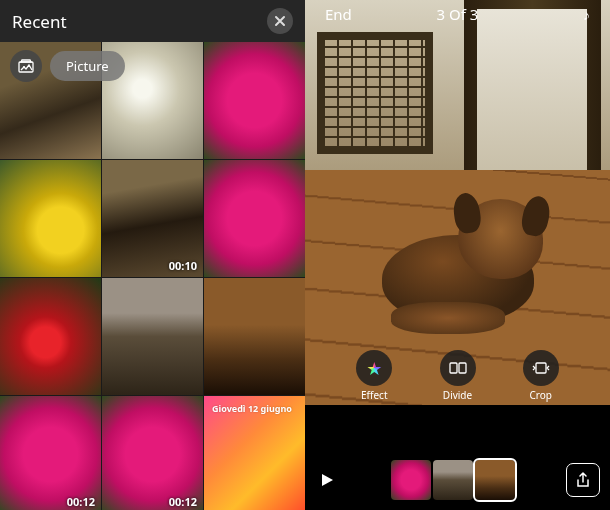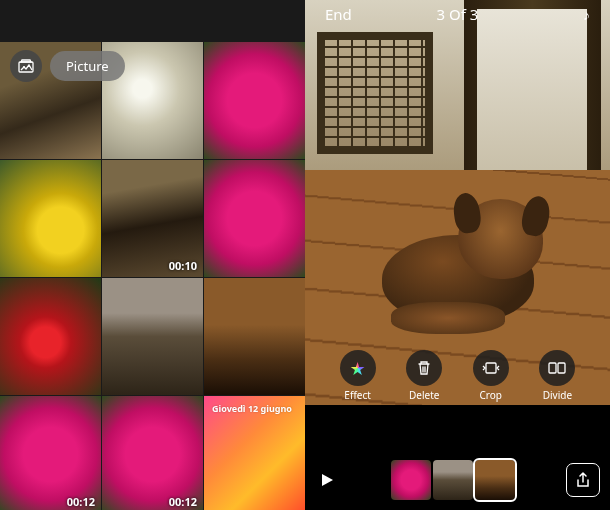--- a/index.html
+++ b/index.html
@@ -322,20 +322,28 @@
     font-size: 16px;
     cursor: pointer;
     margin-left: auto;
   }
   svg { display: block; }
 </style>
 </head>
 <body>
 
 <div class="left-panel">
+  <div class="left-header">
+    <span class="recent-title">Recent</span>
+    <div class="close-btn">
+      <svg width="12" height="12" viewBox="0 0 12 12">
+          <path d="M2 2 L10 10 M10 2 L2 10" stroke="#ddd" stroke-width="2" stroke-linecap="round"></path>
+        </svg>
+    </div>
+  </div>
 
   <div class="grid" id="grid">
       <div class="thumb">
         <div class="art art-room"></div>
       </div>
       <div class="thumb">
         <div class="art art-blur"></div>
       </div>
       <div class="thumb">
         <div class="art art-flower-pink"></div>
@@ -415,44 +423,36 @@
 
   <div class="action-row">
     <div class="action">
       <div class="circ">
           <span class="star-icon">★</span>
         </div>
       <span class="action-label">Effect</span>
     </div>
     <div class="action">
       <div class="circ">
-        <svg width="16" height="16" viewBox="0 0 16 16">
-            <path d="M3 4h10M5 4V2h6v2M4 4l1 10h6l1-10M7 7v5M9 7v5" fill="none" stroke="#fff" stroke-width="1.3" stroke-linecap="round"></path>
+        <svg width="18" height="14" viewBox="0 0 18 14">
+            <rect x="1" y="2" width="7" height="10" rx="1" fill="none" stroke="#fff" stroke-width="1.3"></rect>
+            <rect x="10" y="2" width="7" height="10" rx="1" fill="none" stroke="#fff" stroke-width="1.3"></rect>
           </svg>
       </div>
-      <span class="action-label">Delete</span>
+      <span class="action-label">Divide</span>
     </div>
     <div class="action">
       <div class="circ">
         <svg width="20" height="14" viewBox="0 0 20 14">
             <rect x="5" y="2" width="10" height="10" rx="1" fill="none" stroke="#fff" stroke-width="1.3"></rect>
             <path d="M2 5l2 2-2 2M18 5l-2 2 2 2" fill="none" stroke="#fff" stroke-width="1.3"></path>
           </svg>
       </div>
       <span class="action-label">Crop</span>
     </div>
-    <div class="action">
-      <div class="circ">
-        <svg width="18" height="14" viewBox="0 0 18 14">
-            <rect x="1" y="2" width="7" height="10" rx="1" fill="none" stroke="#fff" stroke-width="1.3"></rect>
-            <rect x="10" y="2" width="7" height="10" rx="1" fill="none" stroke="#fff" stroke-width="1.3"></rect>
-          </svg>
-      </div>
-      <span class="action-label">Divide</span>
-    </div>
   </div>
 
   <div class="timeline">
     <div class="play-btn">
       <svg width="16" height="16" viewBox="0 0 16 16">
           <path d="M3 2v12l11-6z" fill="#fff"></path>
         </svg>
     </div>
     <div class="clip-strip" id="clip-strip">
         <div class="clip">

